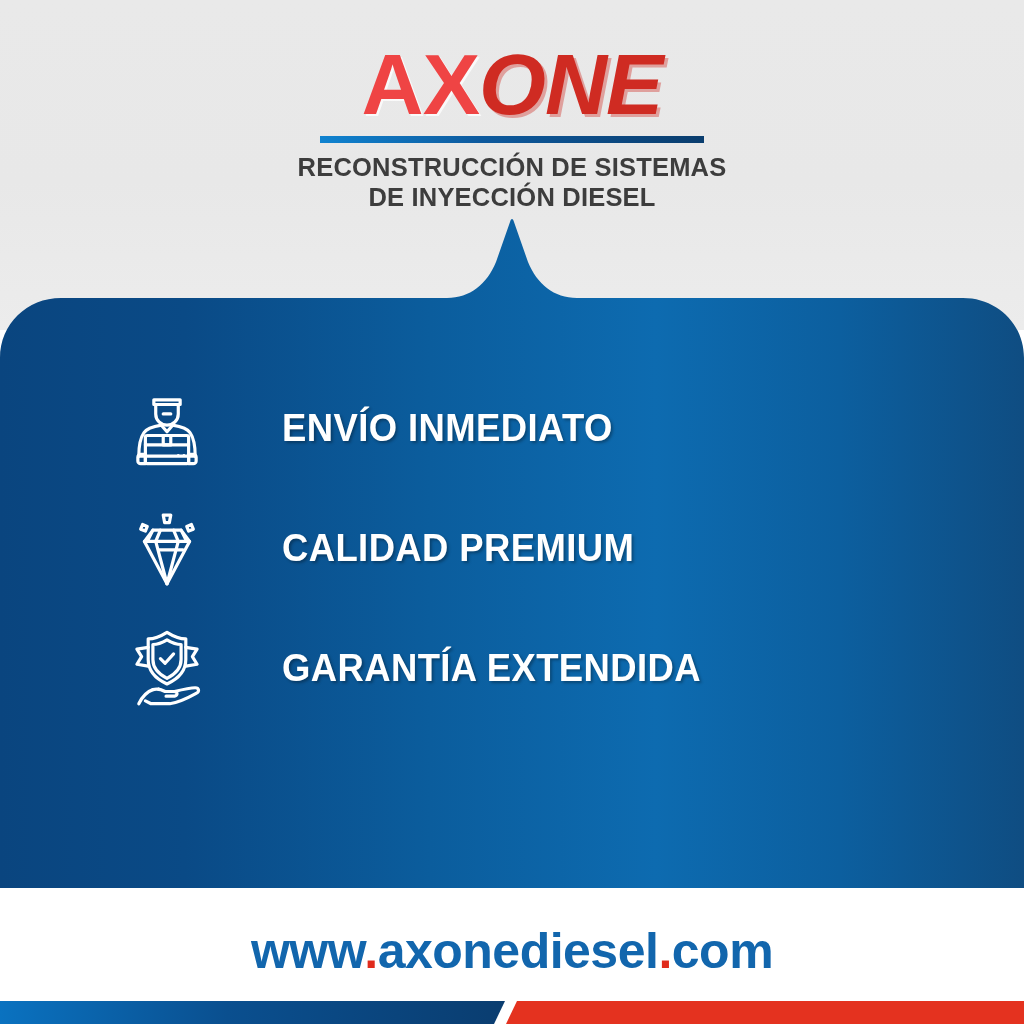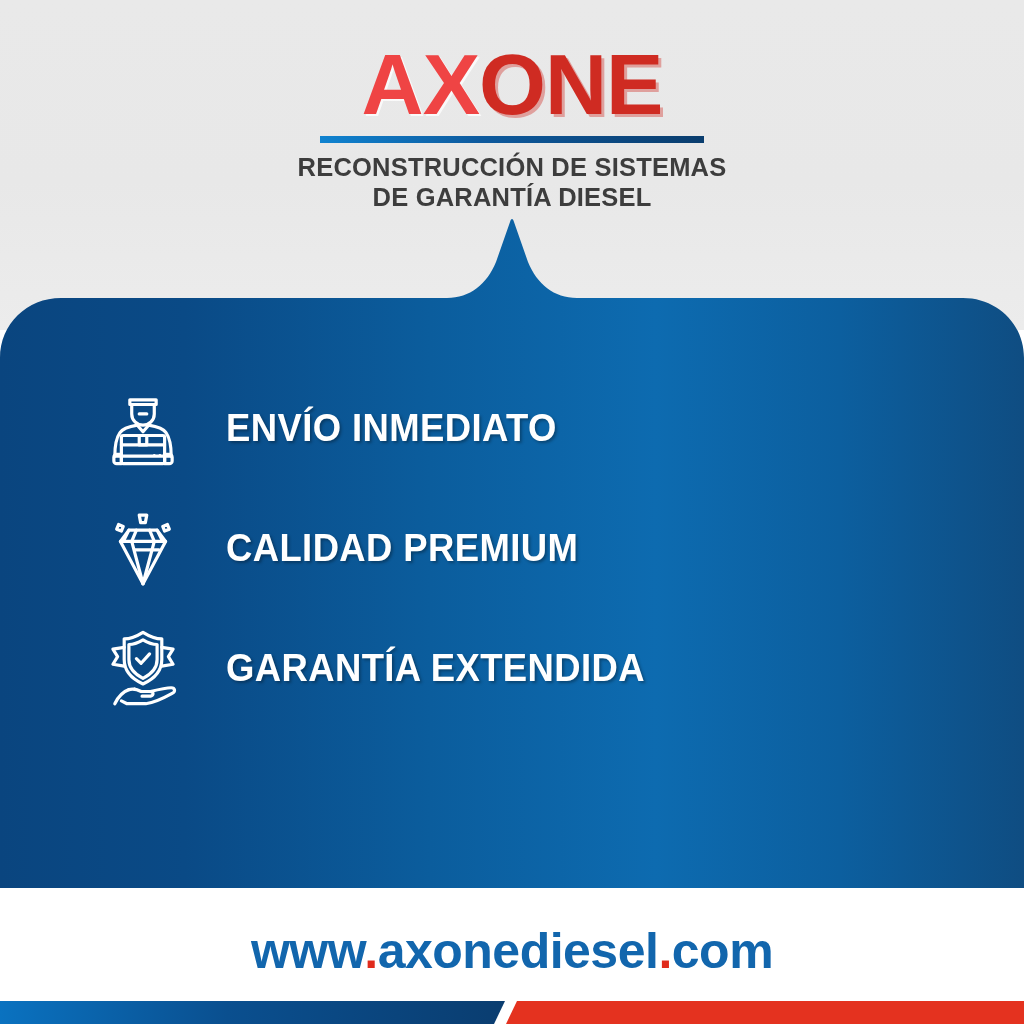--- a/index.html
+++ b/index.html
@@ -47,20 +47,21 @@
     white-space: nowrap;
     font-family: "Liberation Sans", sans-serif;
   }
   .logo-ax {
     color: #ef4444;
     text-shadow: 2px 2px 0 rgba(255,255,255,0.75);
   }
   .logo-one {
     color: #cf2b22;
     text-shadow: 3px 3px 0 rgba(207,43,34,0.38);
+    font-style: italic;
   }
   .logo-rule {
     width: 384px;
     height: 7px;
     margin: 6px auto 0 auto;
     background: linear-gradient(90deg, #1083d0 0%, #0d5a9e 42%, #0a3d6e 100%);
   }
   .logo-tagline {
     margin-top: 9px;
     color: #3d3d3d;
@@ -91,21 +92,22 @@
     position: absolute;
     left: 0;
     top: 368px;
     width: 1024px;
   }
   .feature-row {
     position: relative;
     height: 120px;
     display: flex;
     align-items: center;
-    padding-left: 96px;
+    padding-left: 120px;
+    gap: 32px;
   }
   .feature-icon {
     width: 94px;
     height: 94px;
     flex: 0 0 94px;
     display: block;
   }
   .feature-label {
     margin-left: 36px;
     color: #ffffff;
@@ -147,21 +149,21 @@
 
 <div id="poster">
 
   <div class="top-bg"></div>
 
   <div class="logo-block">
     <div class="logo-word"><span class="logo-ax">AX</span><span class="logo-one">ONE</span></div>
     <div class="logo-rule"></div>
     <div class="logo-tagline">
       <div>RECONSTRUCCIÓN DE SISTEMAS</div>
-      <div>DE GARANTÍA DIESEL</div>
+      <div>DE INYECCIÓN DIESEL</div>
     </div>
   </div>
 
   <div class="card-wrap">
     <svg class="card-svg" viewBox="0 0 1024 670" preserveAspectRatio="none">
       <defs>
         <linearGradient id="cardGrad" x1="0" y1="0" x2="1" y2="0">
           <stop offset="0%" stop-color="#0a457f"></stop>
           <stop offset="18%" stop-color="#0a4a86"></stop>
           <stop offset="42%" stop-color="#0b5d9d"></stop>

